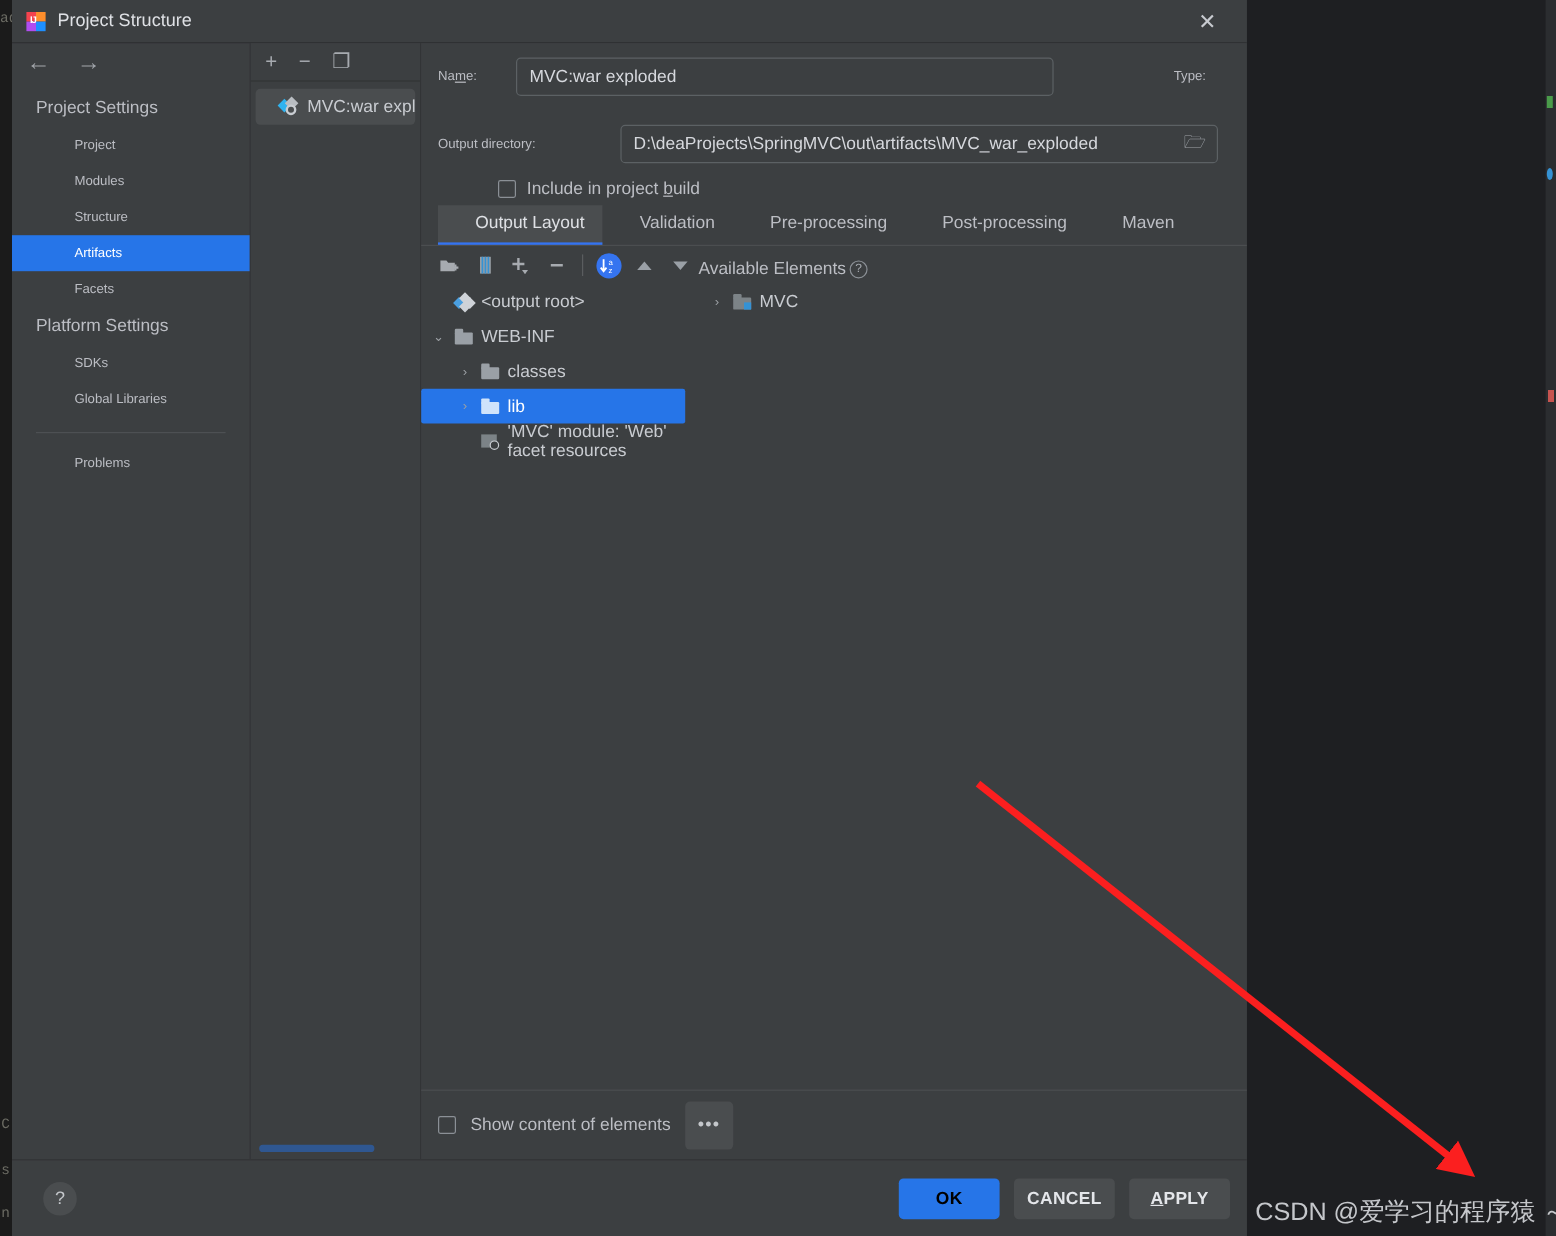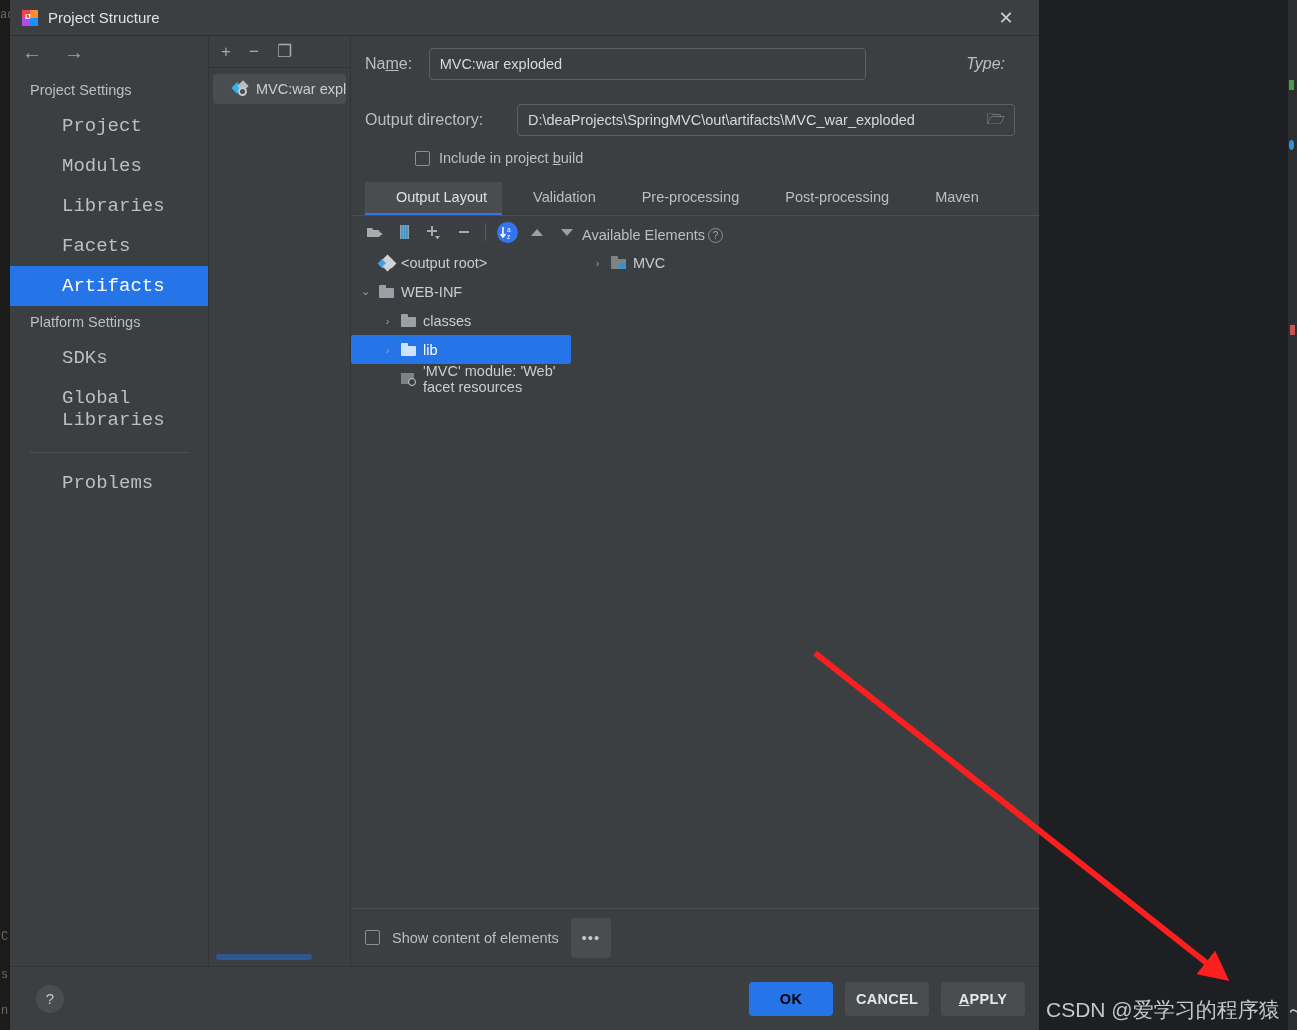--- a/index.html
+++ b/index.html
@@ -71,21 +71,21 @@
     border-right: 1px solid #323436;
     display: flex; flex-direction: column;
   }
   .nav-toolbar { height: 32px; display: flex; align-items: center; padding-left: 12px; gap: 22px; }
   .arrow-btn { color: #9fa3a8; font-size: 20px; cursor: pointer; line-height: 1; }
   .nav-list { padding-top: 6px; }
   .nav-group {
     color: #bcbec4; font-size: 14.5px; padding: 8px 0 8px 20px;
   }
   .nav-item {
-    color: #bcbec4; font-size: 19px; padding: 9px 0 9px 52px; cursor: pointer; font-family: Liberation Mono, monospace;
+    color: #bcbec4; font-size: 11px; padding: 9px 0 9px 52px; cursor: pointer;
   }
   .nav-item.selected { background: #2675e8; color: #ffffff; }
   .nav-sep { height: 1px; background: #4d5053; margin: 12px 20px 10px 20px; }
 
   
   .artifacts-col {
     width: 142px; flex: none; background: #3c3f41;
     border-right: 1px solid #323436;
     display: flex; flex-direction: column; position: relative;
   }
@@ -105,21 +105,21 @@
     background: #2f5791; border-radius: 3px; cursor: pointer;
   }
 
   
   .detail {
     flex: 1 1 auto; background: #3c3f41; display: flex; flex-direction: column;
     min-width: 0; position: relative;
   }
   .form-area { padding: 12px 24px 0 14px; }
   .form-row { display: flex; align-items: center; margin-bottom: 14px; }
-  .lbl { color: #bcbec4; font-size: 16px; white-space: nowrap; }
+  .lbl { color: #bcbec4; font-size: 11px; white-space: nowrap; }
   .lbl u { text-decoration: underline; }
   .txtfield {
     background: #3c3f41; border: 1px solid #5c6164; border-radius: 4px;
     color: #d6d8dd; font-size: 14.5px; padding: 7px 10px; outline: none;
     font-family: "Liberation Sans", sans-serif;
   }
   .combo {
     background: #4a4d4f; border: 1px solid #5c6164; border-radius: 4px;
     height: 36px; display: flex; align-items: center; gap: 7px; padding: 0 10px;
     color: #d6d8dd; font-size: 14.5px; cursor: pointer; position: relative;
@@ -127,21 +127,21 @@
   .combo .caret {
     position: absolute; right: 0; top: 0; bottom: 0; width: 20px;
     background: #5a5d5f; display: flex; align-items: center; justify-content: center;
     color: #cfd2d6; font-size: 11px; border-radius: 0 3px 3px 0;
   }
   .outdir-wrap { position: relative; flex: 1 1 auto; }
   .folder-btn {
     position: absolute; right: 10px; top: 50%; transform: translateY(-50%);
     color: #9fa3a8; font-size: 15px; cursor: pointer;
   }
-  .chk-row { display: flex; align-items: flex-end; gap: 9px; margin: 8px 0 16px 14px; padding-left: 36px; }
+  .chk-row { display: flex; align-items: flex-start; gap: 9px; margin: 8px 0 5px 14px; padding-left: 36px; }
   .chkbox {
     width: 15px; height: 15px; border: 1px solid #8b9096; border-radius: 2px;
     background: transparent; cursor: pointer; flex: none;
   }
   .chk-label { color: #bcbec4; font-size: 14.5px; cursor: pointer; }
 
   
   .tabs {
     display: flex; align-items: flex-end; border-bottom: 1px solid #4b4e50;
     padding-left: 14px; height: 34px;
@@ -299,23 +299,23 @@
 
       <div class="nav">
         <div class="nav-toolbar">
           <div class="arrow-btn">←</div>
           <div class="arrow-btn">→</div>
         </div>
         <div class="nav-list">
           <div class="nav-group">Project Settings</div>
           <div class="nav-item">Project</div>
           <div class="nav-item">Modules</div>
-          <div class="nav-item">Libraries</div>
+          <div class="nav-item">Structure</div>
+          <div class="nav-item selected">Artifacts</div>
           <div class="nav-item">Facets</div>
-          <div class="nav-item selected">Artifacts</div>
           <div class="nav-group">Platform Settings</div>
           <div class="nav-item">SDKs</div>
           <div class="nav-item">Global Libraries</div>
           <div class="nav-sep"></div>
           <div class="nav-item">Problems</div>
         </div>
       </div>
 
       <div class="artifacts-col">
         <div class="artifacts-toolbar">
@@ -337,21 +337,21 @@
       </div>
 
       <div class="detail">
 
         <div class="form-area">
           <div class="form-row">
             <div class="lbl" style="width:68px;">
               <span>Na</span><u>m</u><span>e:</span>
             </div>
             <input class="txtfield" style="width: 466px;" value="MVC:war exploded">
-            <div class="lbl" style="margin-left:100px; margin-right:10px;font-style:italic;">Type:</div>
+            <div class="lbl" style="margin-left:100px; margin-right:10px;">Type:</div>
           </div>
 
           <div class="form-row" style="margin-top:24px;">
             <div class="lbl" style="width:152px;">Output directory:</div>
             <div class="outdir-wrap">
               <input class="txtfield" style="width: 100%;" value="D:\deaProjects\SpringMVC\out\artifacts\MVC_war_exploded">
               <span class="folder-btn">🗁</span>
             </div>
           </div>
 

